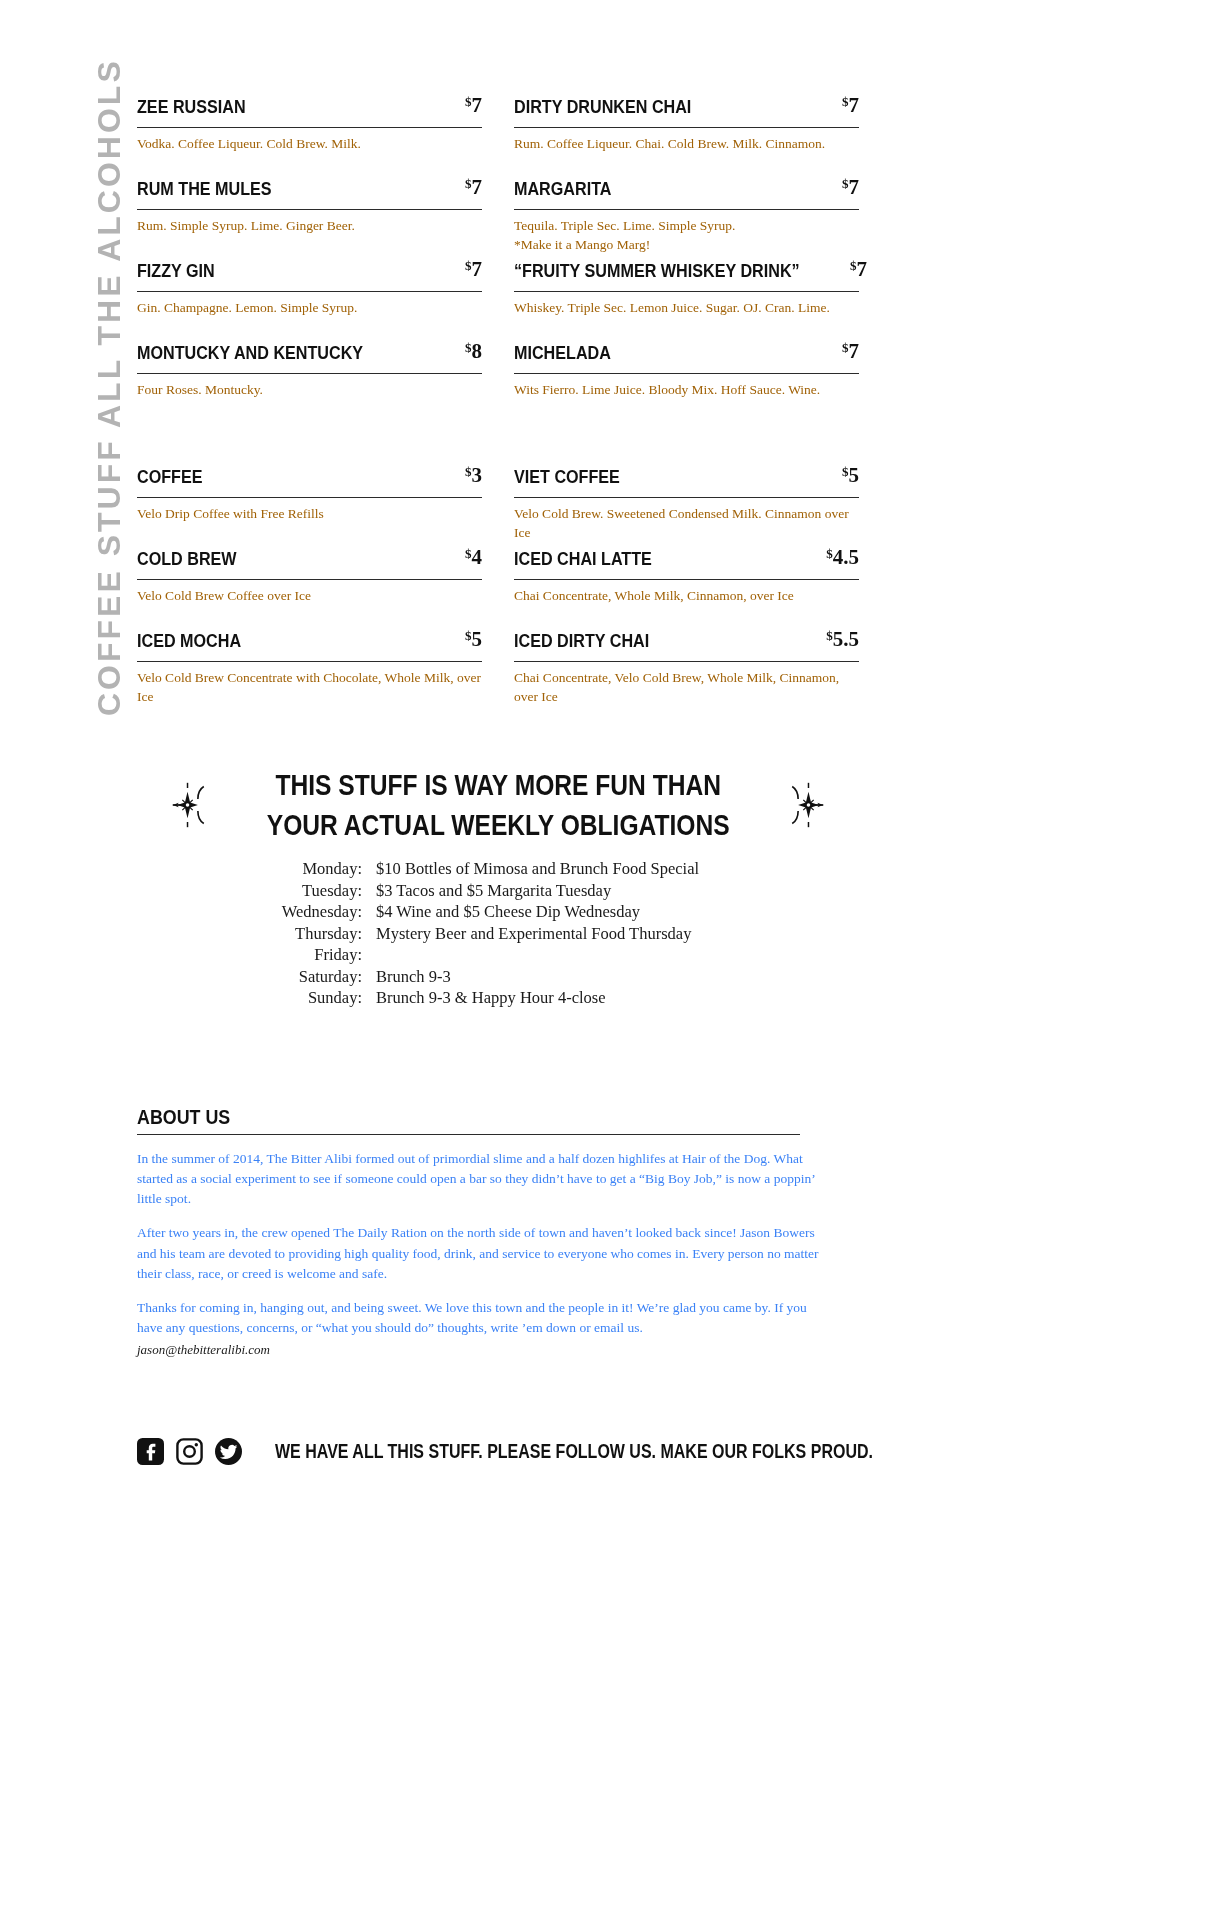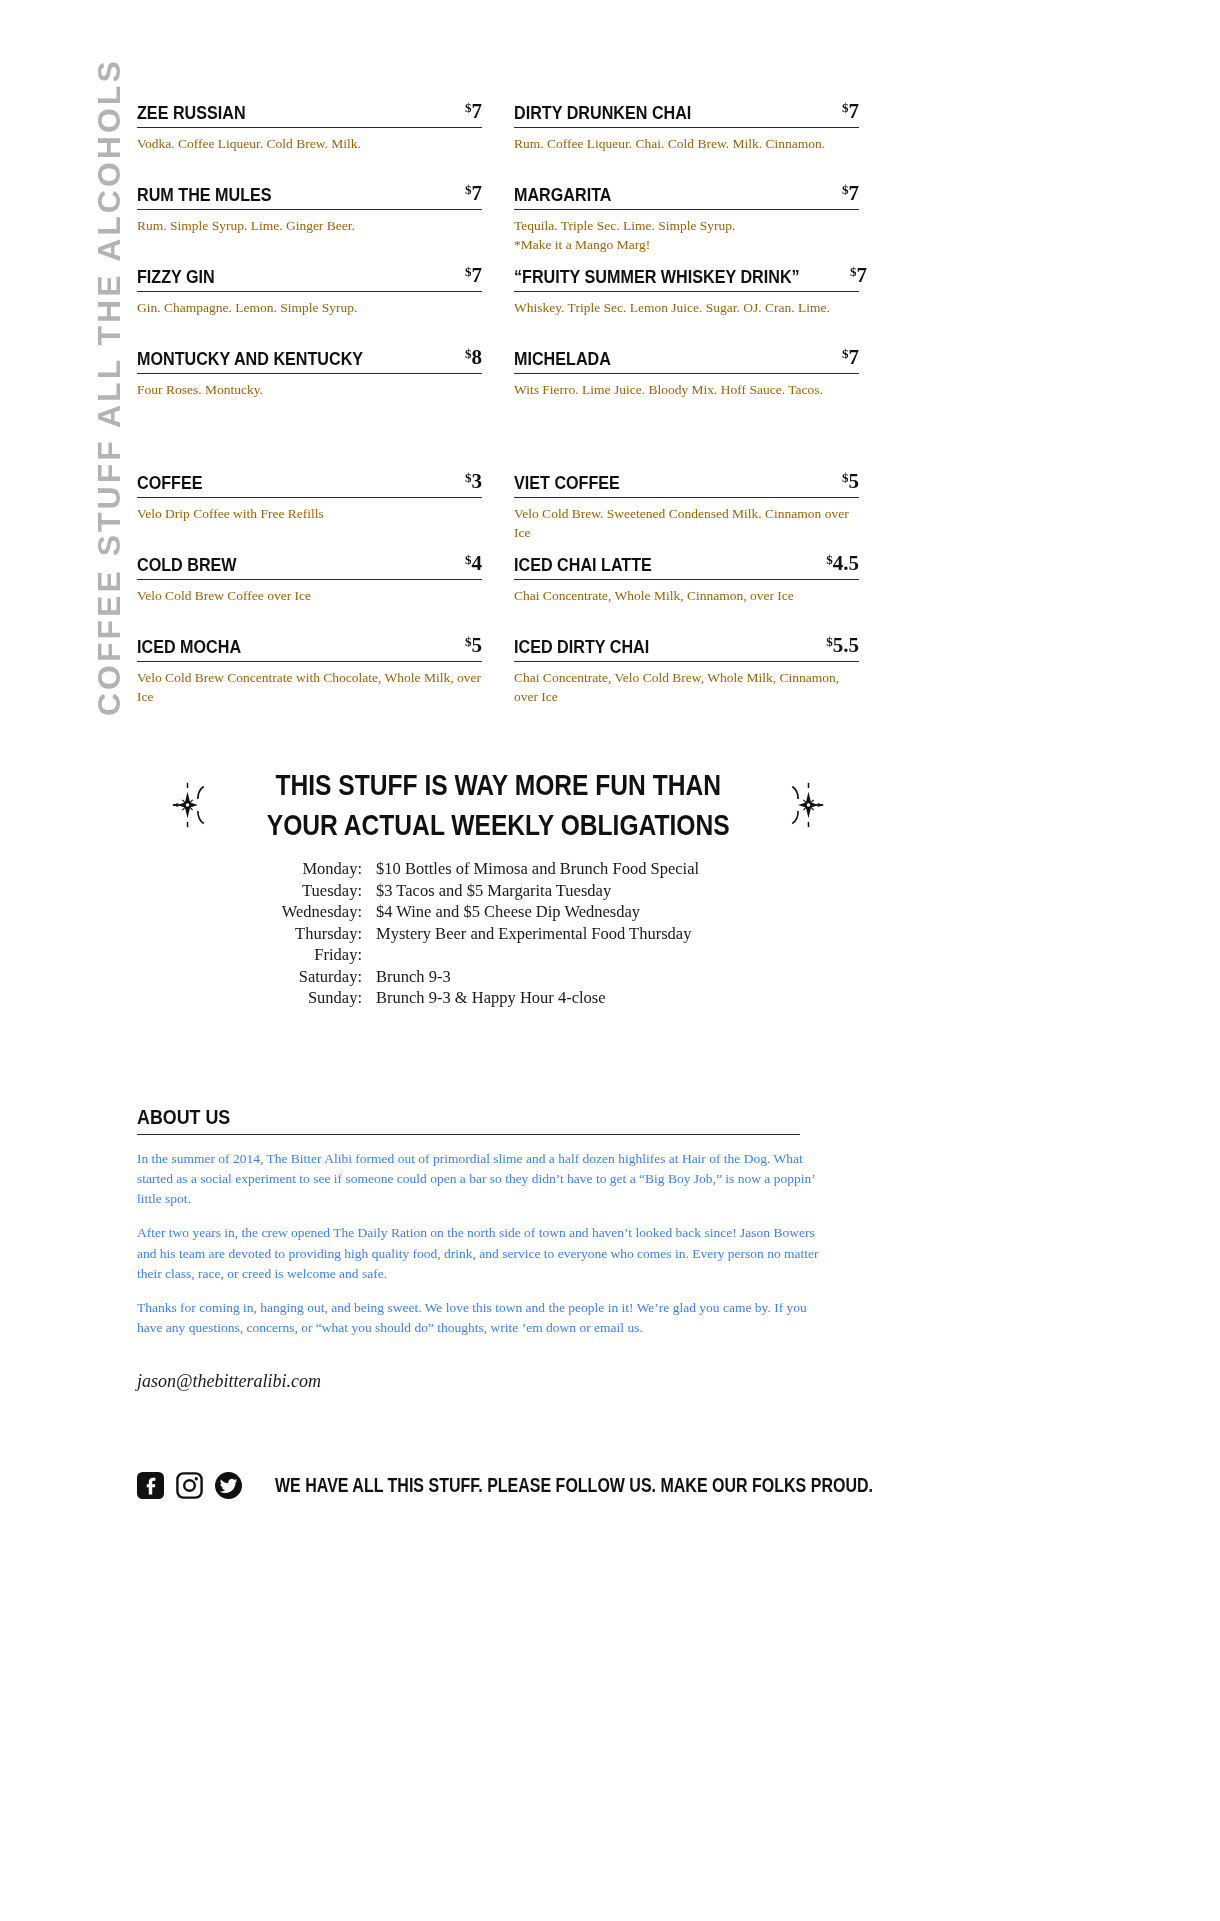--- a/index.html
+++ b/index.html
@@ -17,21 +17,21 @@
     position:absolute; left:-46px; top:0; height:100%;
     writing-mode:vertical-rl; transform:rotate(180deg);
     font-family:"Liberation Sans", sans-serif; font-weight:bold;
     font-size:32px; letter-spacing:3px; color:#b3b3b3; white-space:nowrap;
   }
   .cols { display:flex; gap:32px; }
   .col { width:345px; }
   .item { height:57px; margin-bottom:25px; }
   .item-head {
     display:flex; justify-content:space-between; align-items:flex-end;
-    border-bottom:1.5px solid #2b2b2b; padding-bottom:3px; height:28px;
+    border-bottom:1.5px solid #2b2b2b; padding-bottom:9px; height:28px;
   }
   .item-name {
     font-family:"Liberation Sans", sans-serif; font-weight:bold;
     font-size:19px; white-space:nowrap; display:inline-block;
     transform:scaleX(.85); transform-origin:0 100%; letter-spacing:0;
     color:#111;
   }
   .item-price {
     font-family:"Liberation Serif", serif; font-weight:bold;
     font-size:21px; white-space:nowrap; color:#111;
@@ -63,21 +63,21 @@
 
   
   .about { margin-top:96px; width:696px; }
   .about-title {
     font-family:"Liberation Sans", sans-serif; font-weight:bold;
     font-size:21px; color:#111; display:inline-block;
     transform:scaleX(.85); transform-origin:0 100%;
   }
   .about-rule { border-bottom:1.5px solid #2b2b2b; margin-top:5px; width:663px; }
   .about p { margin-top:14px; font-size:13.5px; line-height:1.5; color:#3b82f6; }
-  .about-email { margin-top:32px; font-style:italic; font-size:18px; display:inline-block; }
+  .about-email { margin-top:3px; font-style:italic; font-size:13px; display:inline-block; }
 
   
   .footer { margin-top:80px; display:flex; align-items:center;gap:13px; }
   .social { display:flex; gap:12px; align-items:center; }
   .icon { display:inline-block; width:27px; height:27px; }
   .icon svg { display:block; width:27px; height:27px; }
   .footer-text {
     font-family:"Liberation Sans", sans-serif; font-weight:bold;
     font-size:20px; color:#111; white-space:nowrap;
     margin-left:20px; display:inline-block;
@@ -152,21 +152,21 @@
             <span class="item-price"><span class="cur">$</span><span>7</span></span>
           </div>
           <div class="item-desc">Whiskey. Triple Sec. Lemon Juice. Sugar. OJ. Cran. Lime.</div>
         </div>
 
         <div class="item">
           <div class="item-head">
             <span class="item-name">MICHELADA</span>
             <span class="item-price"><span class="cur">$</span><span>7</span></span>
           </div>
-          <div class="item-desc">Wits Fierro. Lime Juice. Bloody Mix. Hoff Sauce. Tacos.</div>
+          <div class="item-desc">Wits Fierro. Lime Juice. Bloody Mix. Hoff Sauce. Wine.</div>
         </div>
 
       </div>
     </div>
   </section>
 
   <section class="menu-section" id="coffee">
     <div class="side-label">COFFEE STUFF</div>
     <div class="cols">
       <div class="col">

